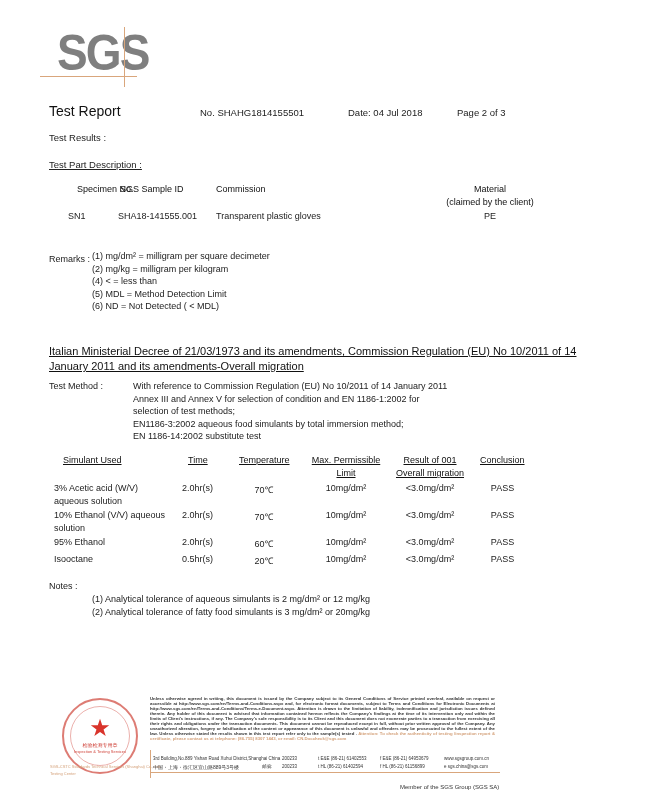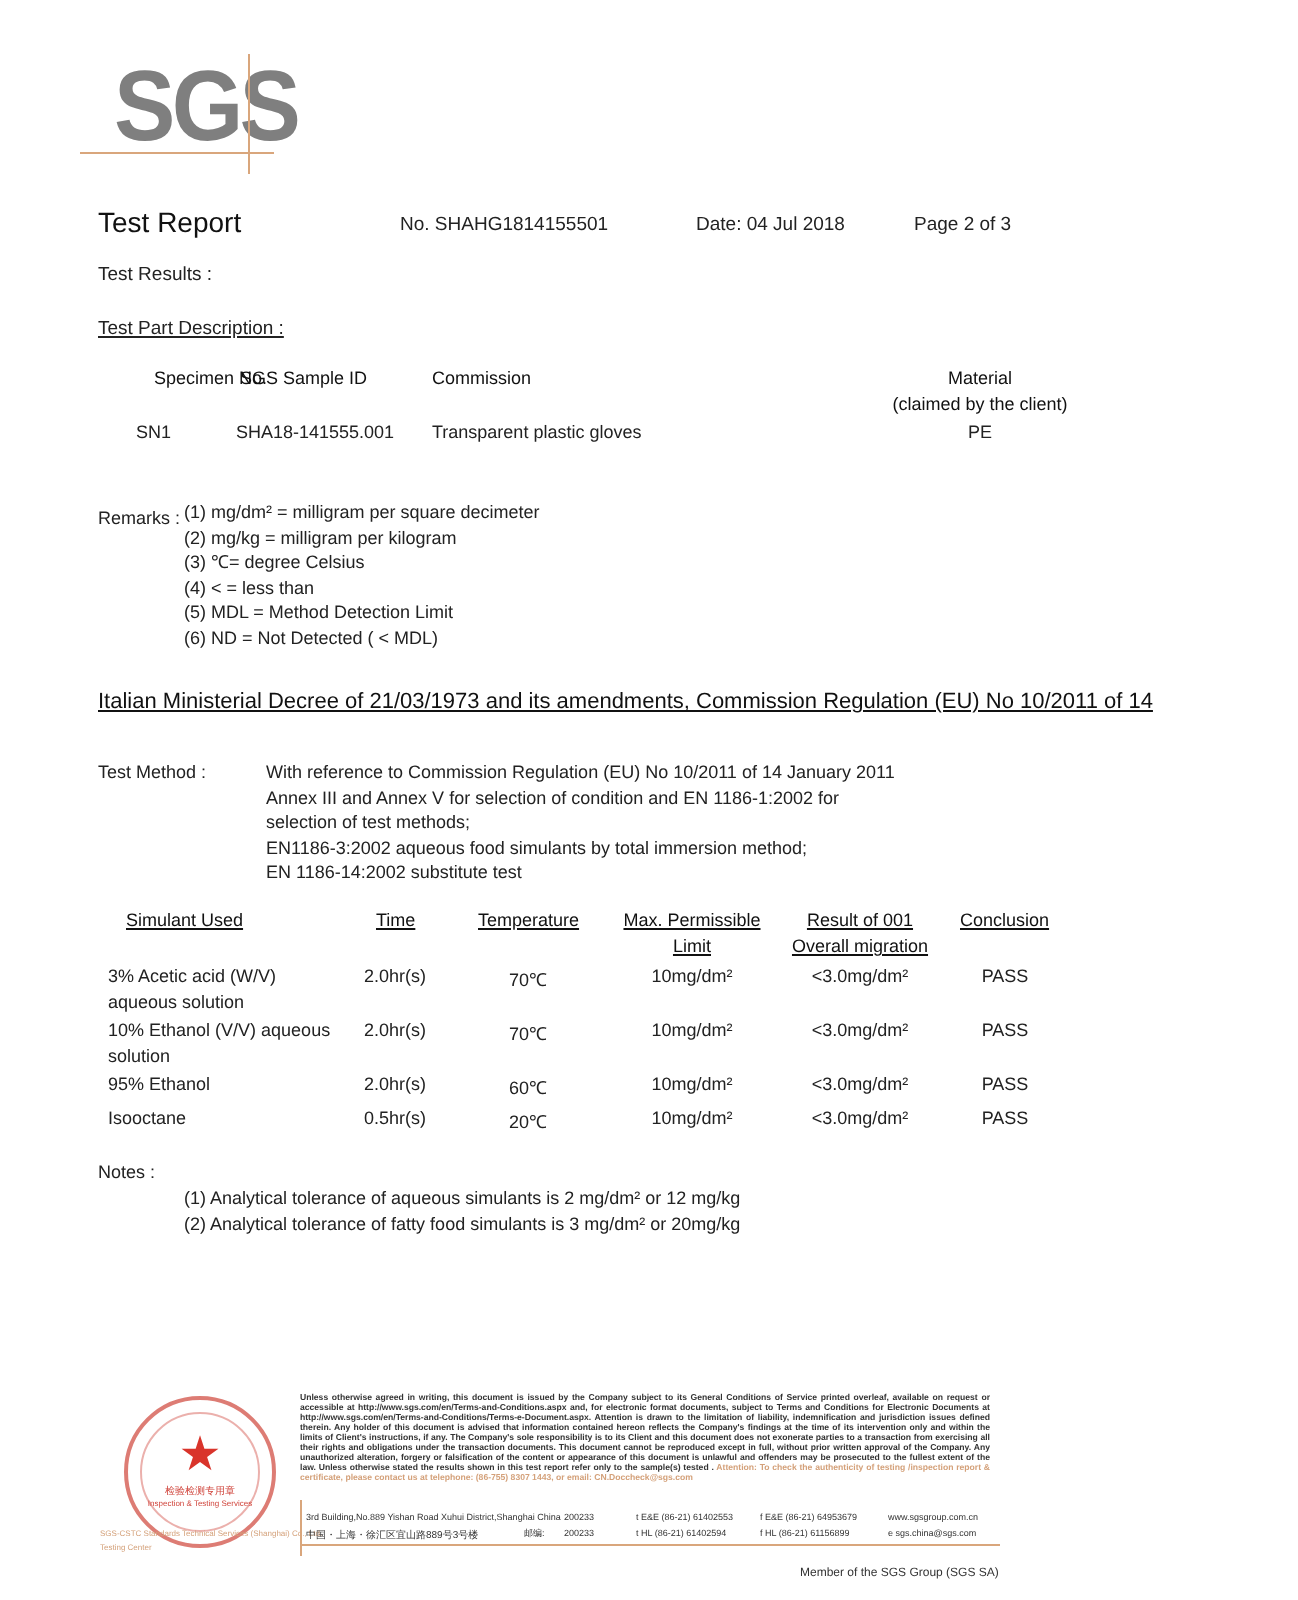--- a/index.html
+++ b/index.html
@@ -66,28 +66,28 @@
     <div class="abs cell" style="left:118px; top:211px;">SHA18-141555.001</div>
     <div class="abs cell" style="left:216px; top:211px;">Transparent plastic gloves</div>
     <div class="abs cell center" style="left:440px; top:211px; width:100px;">PE</div>
   </div>
 </div>
 
 <div class="abs remark" style="left:49px; top:237px;margin-top:16px;">Remarks :</div>
 <div class="abs" style="left:92px; top:250px;">
   <div class="remark">(1) mg/dm² = milligram per square decimeter</div>
   <div class="remark">(2) mg/kg = milligram per kilogram</div>
-  <div class="remark">(3) ℃= degree Celsius</div>
   <div class="remark">(4) &lt; = less than</div>
   <div class="remark">(5) MDL = Method Detection Limit</div>
   <div class="remark">(6) ND = Not Detected ( &lt; MDL)</div>
 </div>
 
 <div class="abs" style="left:49px; top:344px;">
   <div class="decree">Italian Ministerial Decree of 21/03/1973 and its amendments, Commission Regulation (EU) No 10/2011 of 14</div>
+  <div class="decree">January 2011 and its amendments-Overall migration</div>
 </div>
 
 <div class="abs remark" style="left:49px; top:380px;">Test Method :</div>
 <div class="abs" style="left:133px; top:380px;">
   <div class="remark">With reference to Commission Regulation (EU) No 10/2011 of 14 January 2011</div>
   <div class="remark">Annex III and Annex V for selection of condition and EN 1186-1:2002 for</div>
   <div class="remark">selection of test methods;</div>
   <div class="remark">EN1186-3:2002 aqueous food simulants by total immersion method;</div>
   <div class="remark">EN 1186-14:2002 substitute test</div>
 </div>

